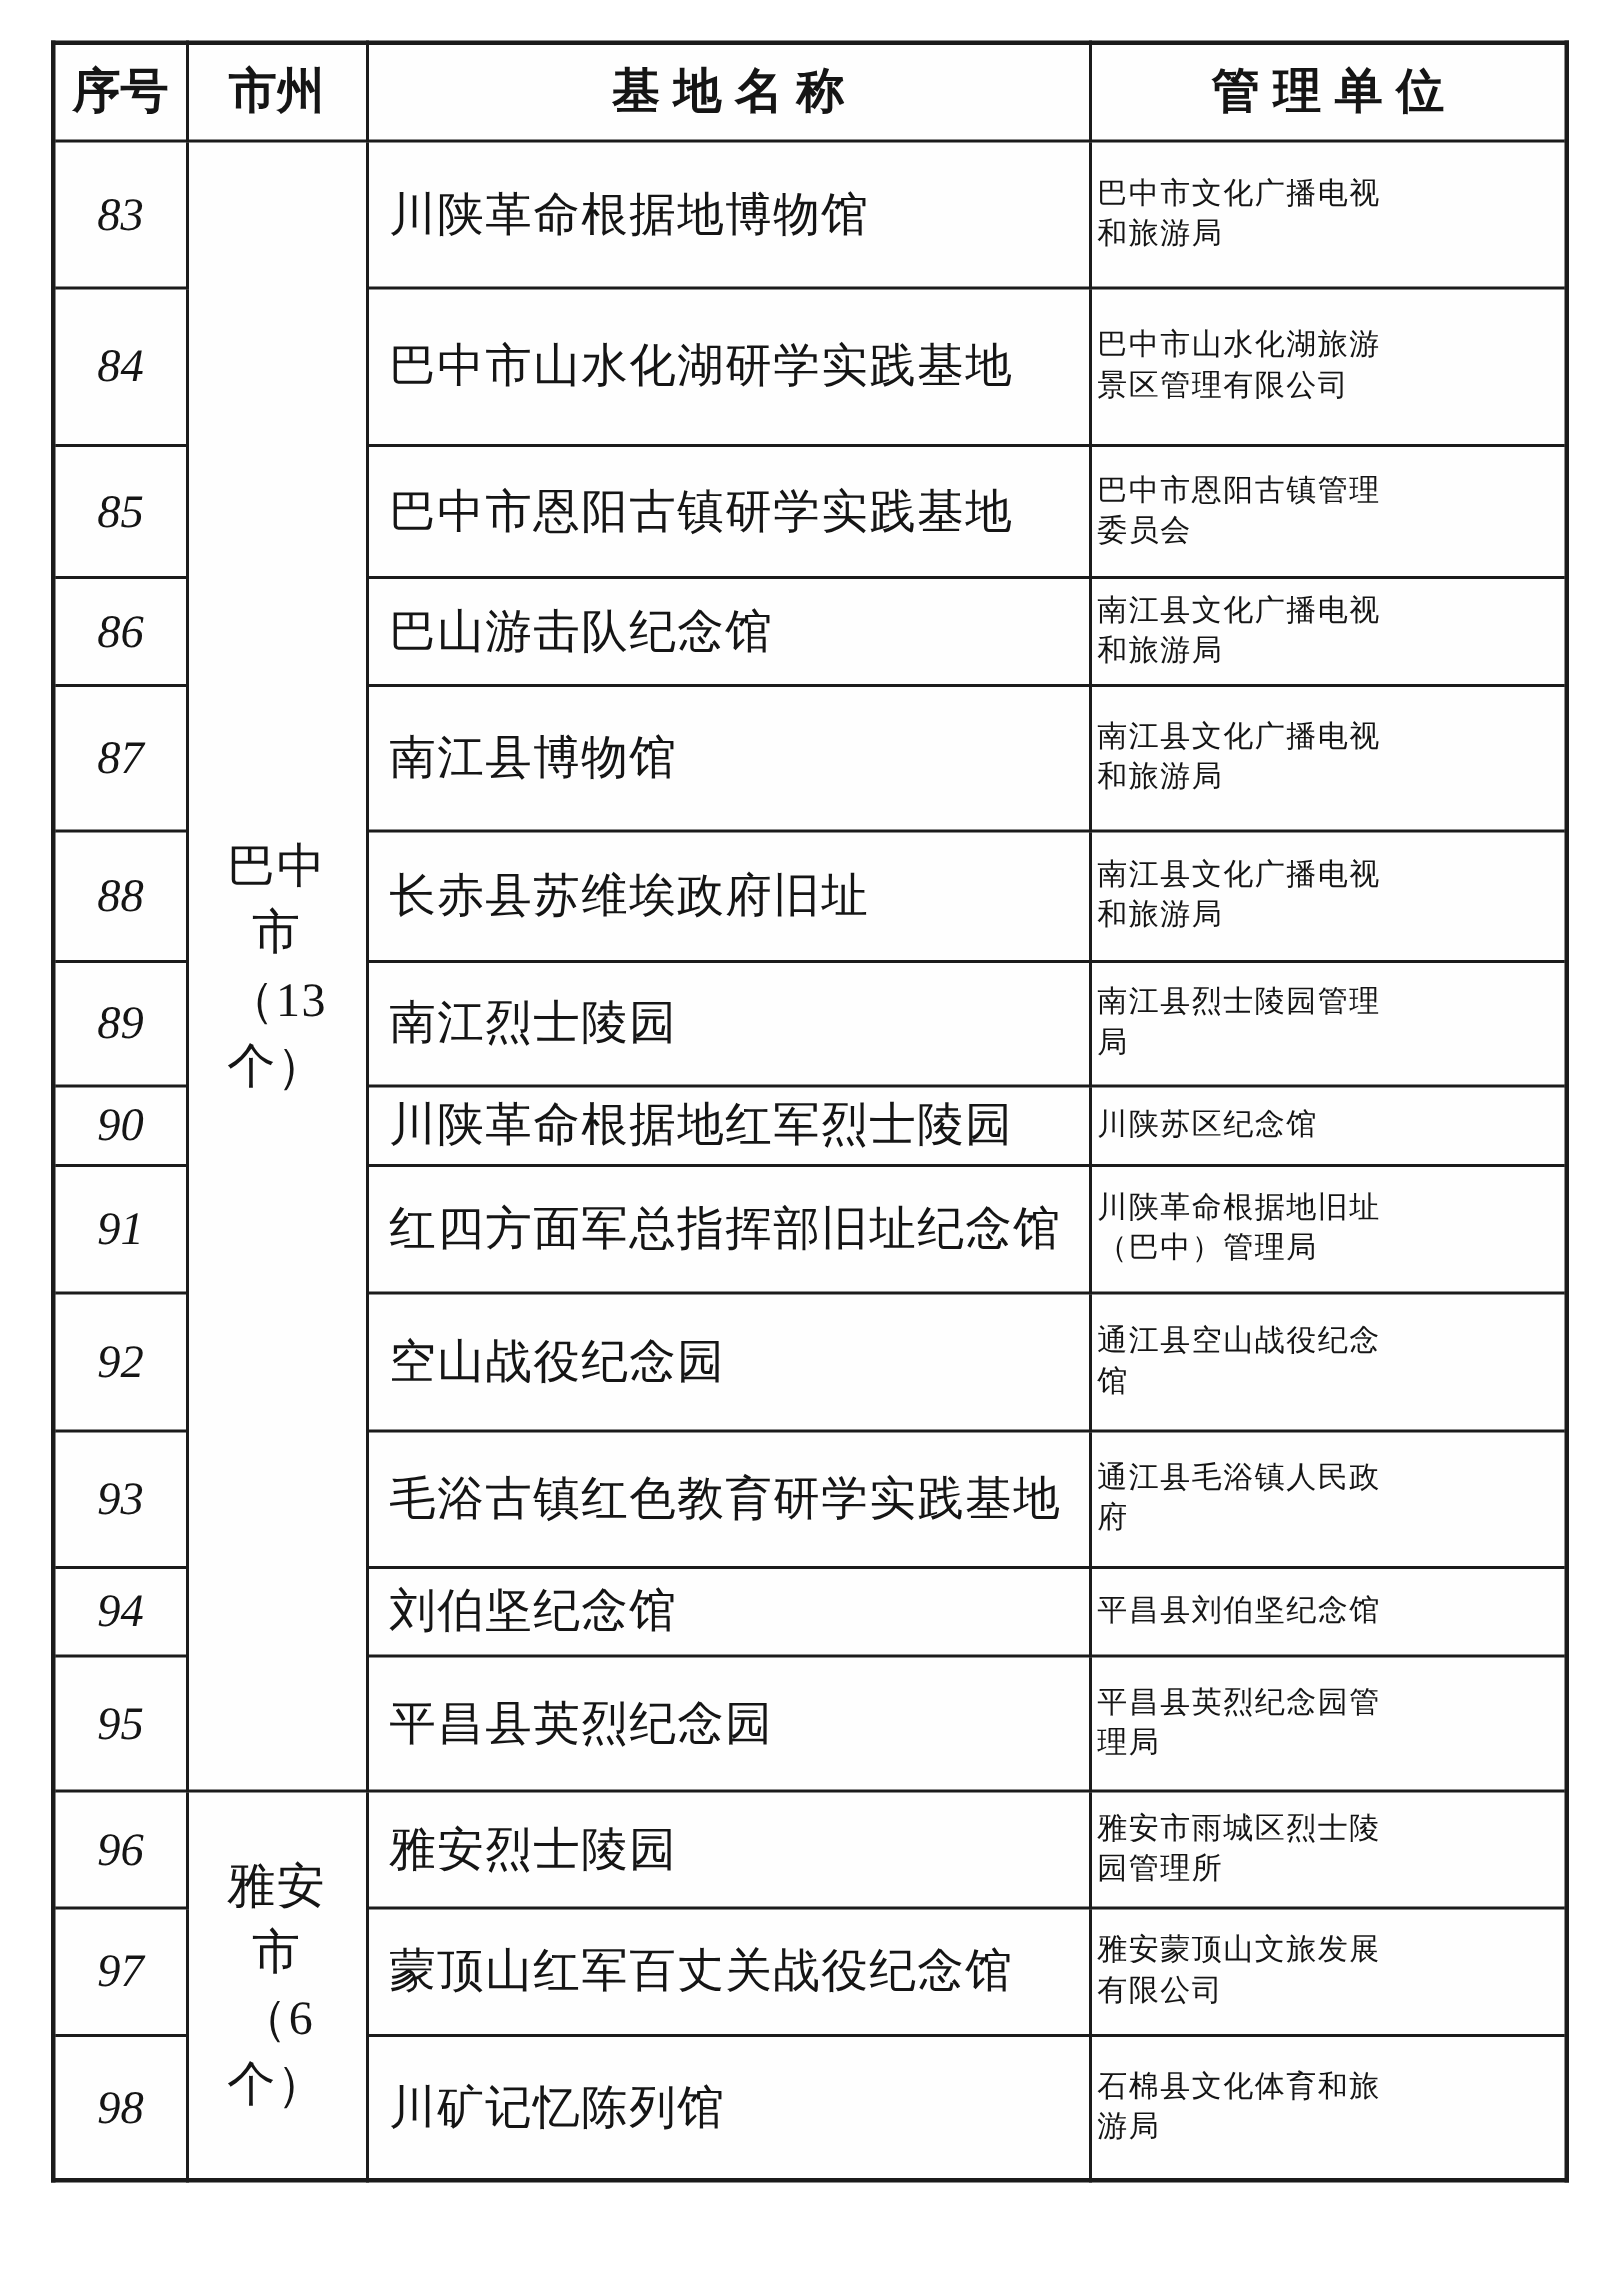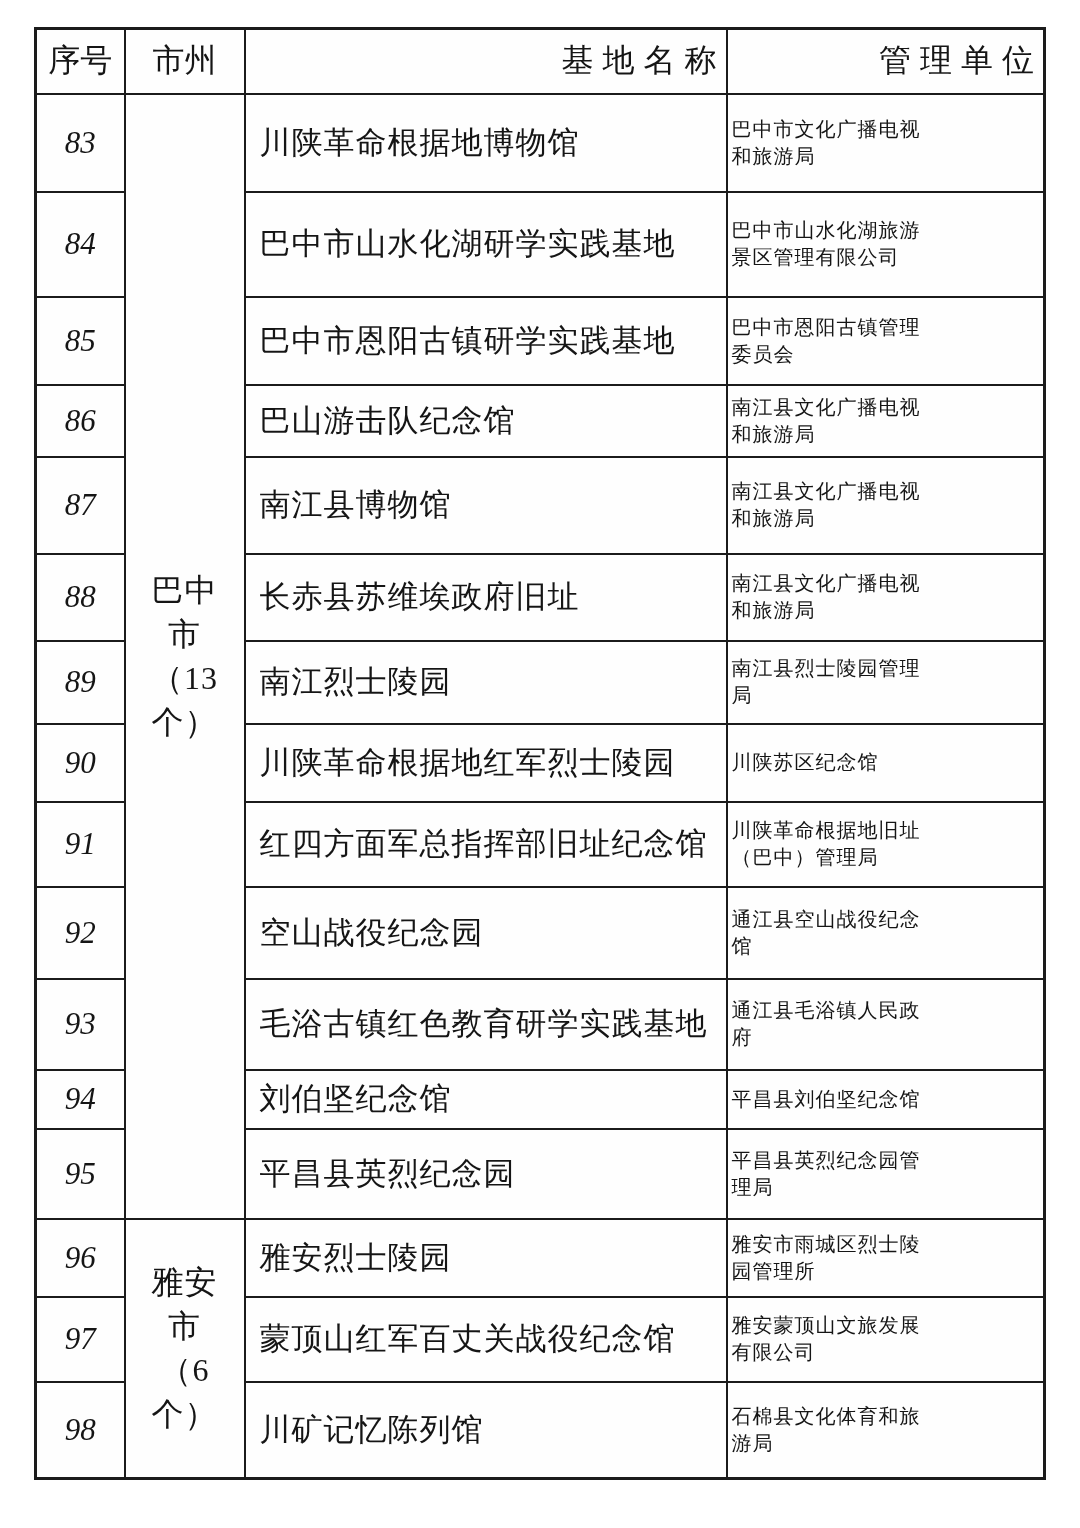--- a/index.html
+++ b/index.html
@@ -26,28 +26,27 @@
     background: #fefefe;
   }
   .base-table th,
   .base-table td {
     border: 2px solid #1b1b1b;
     vertical-align: middle;
     overflow: hidden;
   }
   .base-table th {
     font-size: 32px;
-    font-weight: normal;
+    font-weight: bold;
     text-align: center;
     padding: 0;
   }
   th.th-spaced {
     letter-spacing: 9px;
     text-indent: 9px;
-    text-align: right;
   }
   td.c-no {
     text-align: center;
     font-size: 31px;
     padding: 0;
     font-style: italic;
   }
   td.c-city {
     text-align: center;
     font-size: 32px;
@@ -128,21 +127,21 @@
       <td class="c-base">长赤县苏维埃政府旧址</td>
       <td class="c-admin">南江县文化广播电视
 和旅游局</td>
     </tr>
     <tr style="height:83px">
       <td class="c-no">89</td>
       <td class="c-base">南江烈士陵园</td>
       <td class="c-admin">南江县烈士陵园管理
 局</td>
     </tr>
-    <tr style="height:78px">
+    <tr style="height:53px">
       <td class="c-no">90</td>
       <td class="c-base">川陕革命根据地红军烈士陵园</td>
       <td class="c-admin">川陕苏区纪念馆</td>
     </tr>
     <tr style="height:85px">
       <td class="c-no">91</td>
       <td class="c-base">红四方面军总指挥部旧址纪念馆</td>
       <td class="c-admin">川陕革命根据地旧址
 （巴中）管理局</td>
     </tr>

